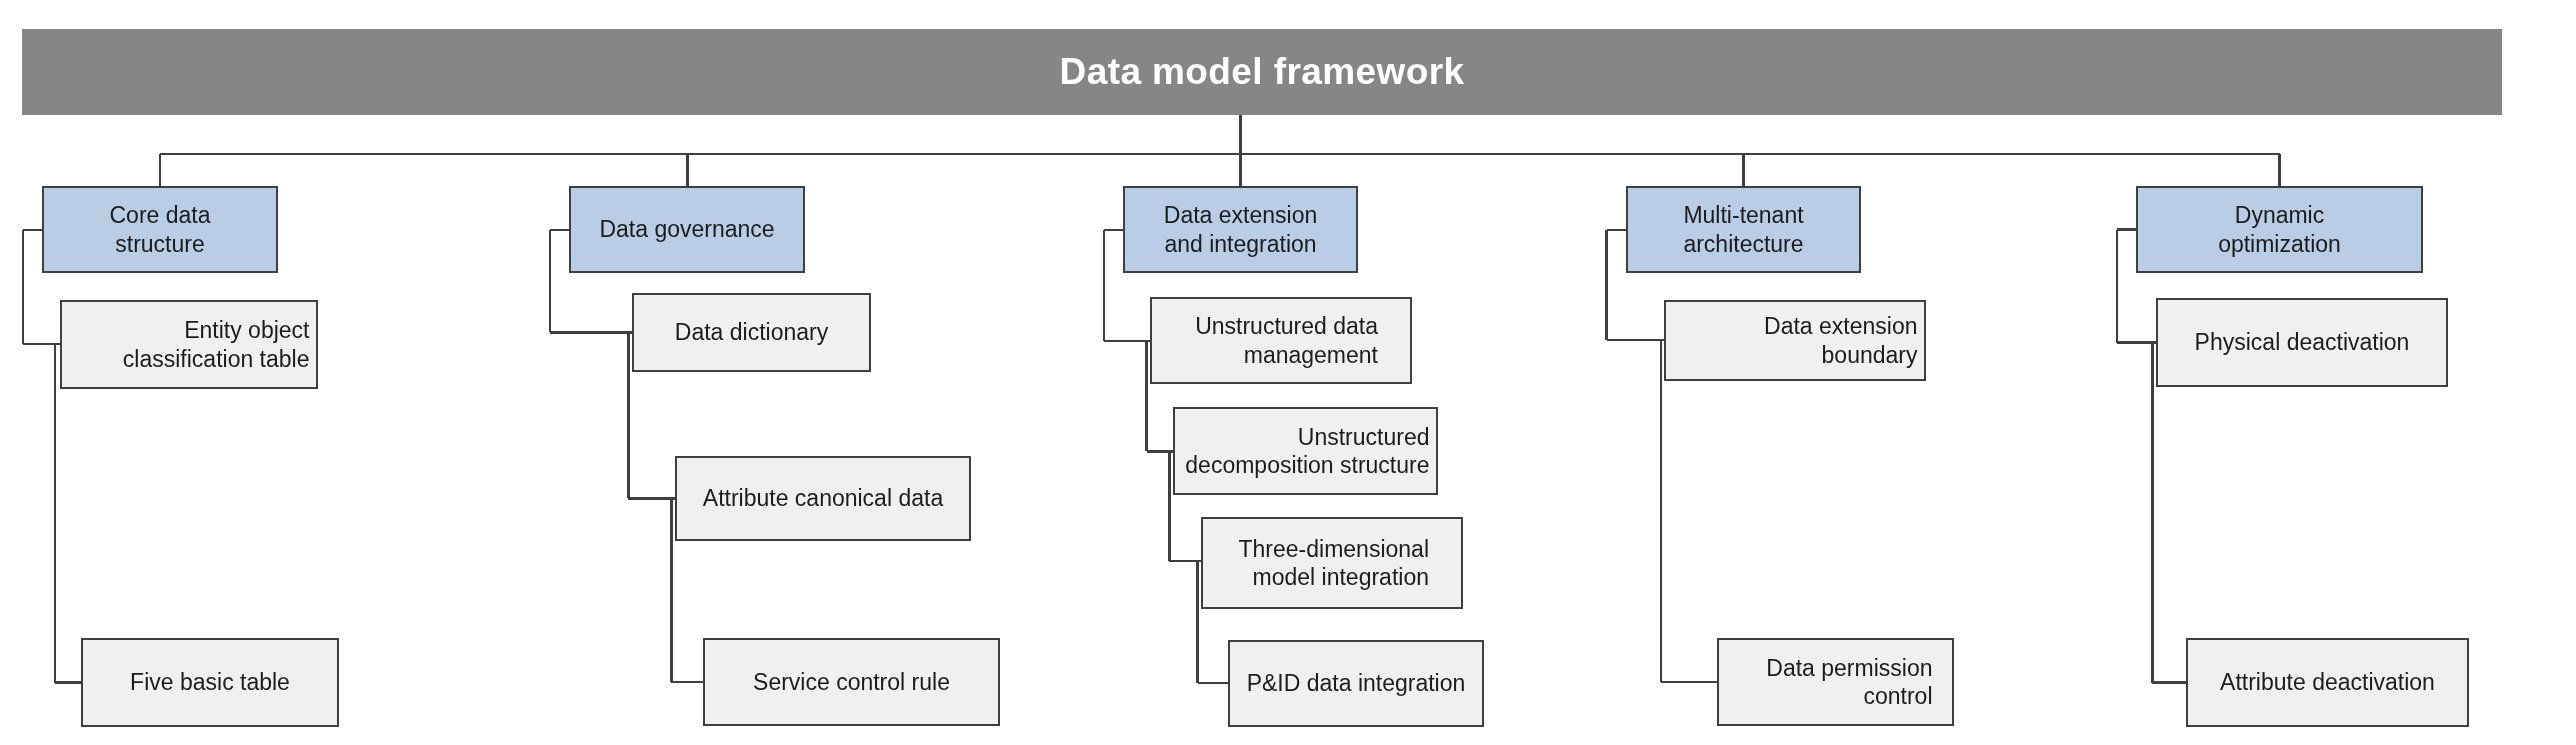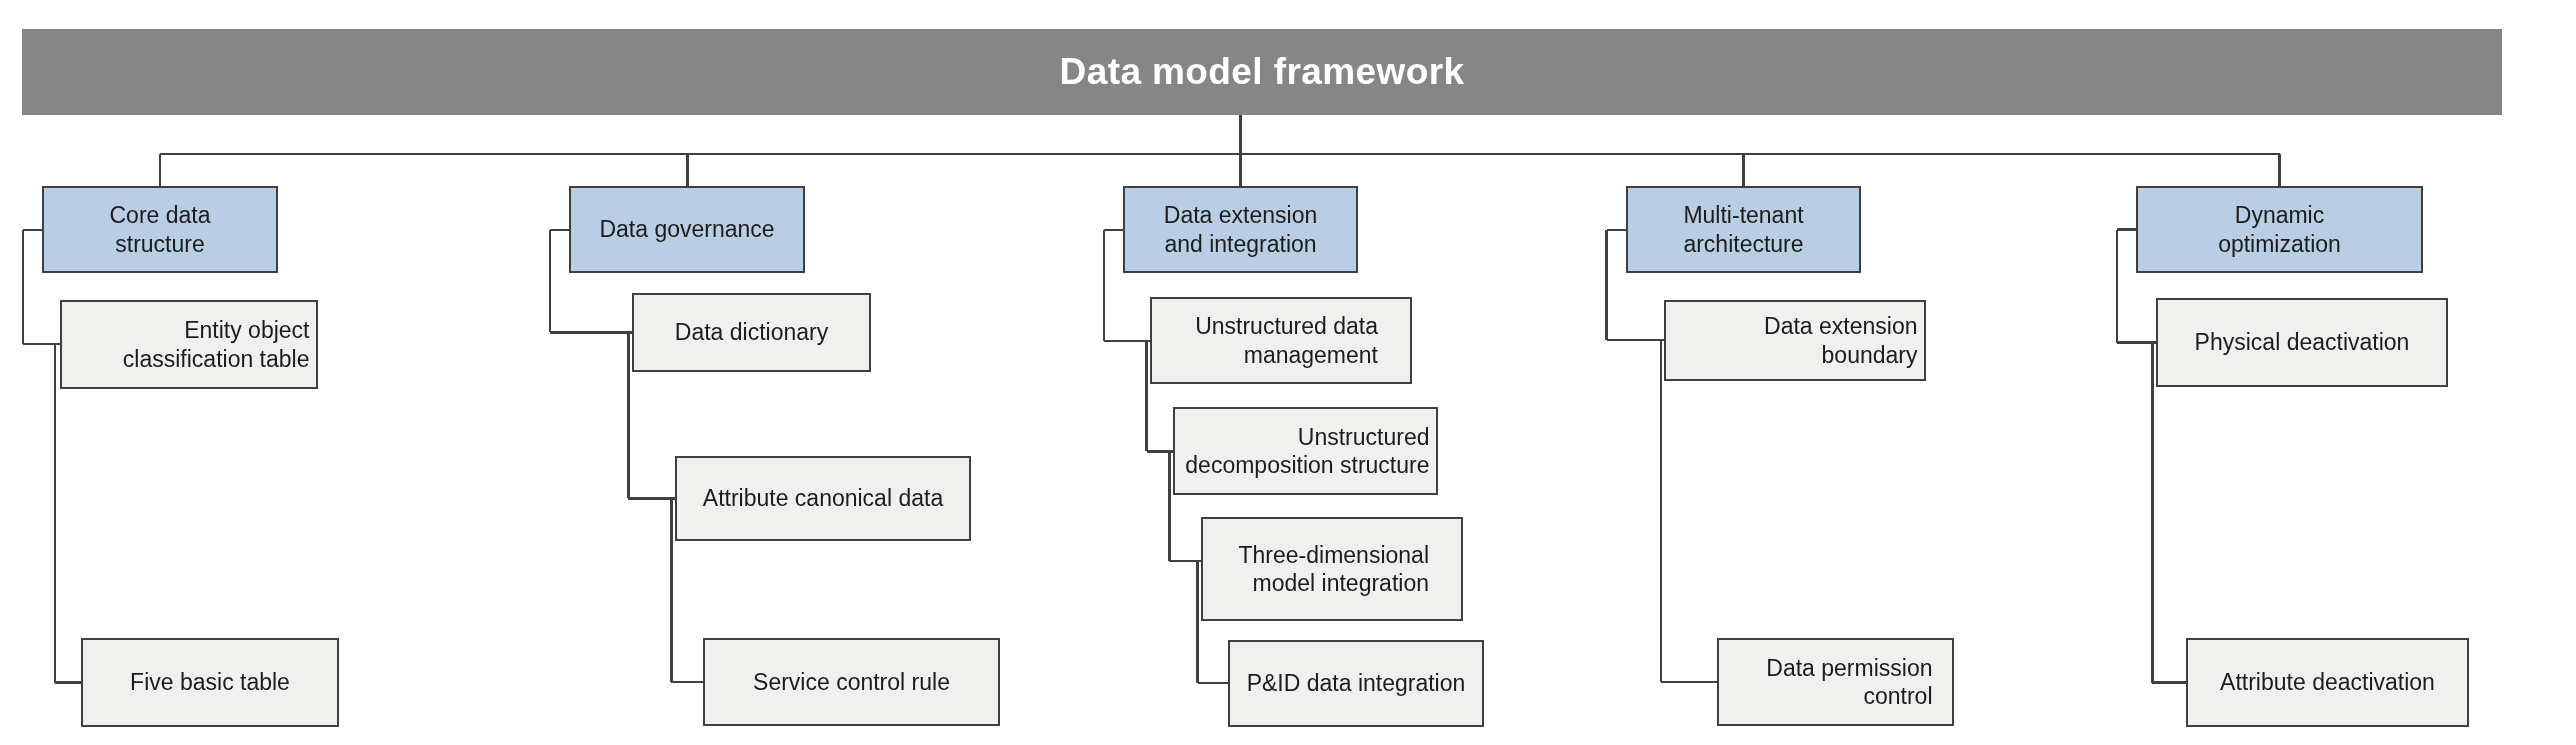--- a/index.html
+++ b/index.html
@@ -110,21 +110,21 @@
   <div class="node child" id="c1_2" style="left:703px;top:638px;width:297px;height:88px">
     <span class="label">Service control rule</span>
   </div>
 
   <div class="node child" id="c2_0" style="left:1150px;top:297px;width:262px;height:87px">
     <span class="label w240">Unstructured data management</span>
   </div>
   <div class="node child" id="c2_1" style="left:1173px;top:407px;width:265px;height:88px">
     <span class="label">Unstructured decomposition structure</span>
   </div>
-  <div class="node child" id="c2_2" style="left:1201px;top:517px;width:262px;height:104px">
+  <div class="node child" id="c2_2" style="left:1201px;top:517px;width:262px;height:92px">
     <span class="label w240">Three-dimensional model integration</span>
   </div>
   <div class="node child" id="c2_3" style="left:1228px;top:640px;width:256px;height:87px">
     <span class="label">P&amp;ID data integration</span>
   </div>
 
   <div class="node child" id="c3_0" style="left:1664px;top:300px;width:262px;height:81px">
     <span class="label">Data extension boundary</span>
   </div>
   <div class="node child" id="c4_0" style="left:2156px;top:298px;width:292px;height:89px">

